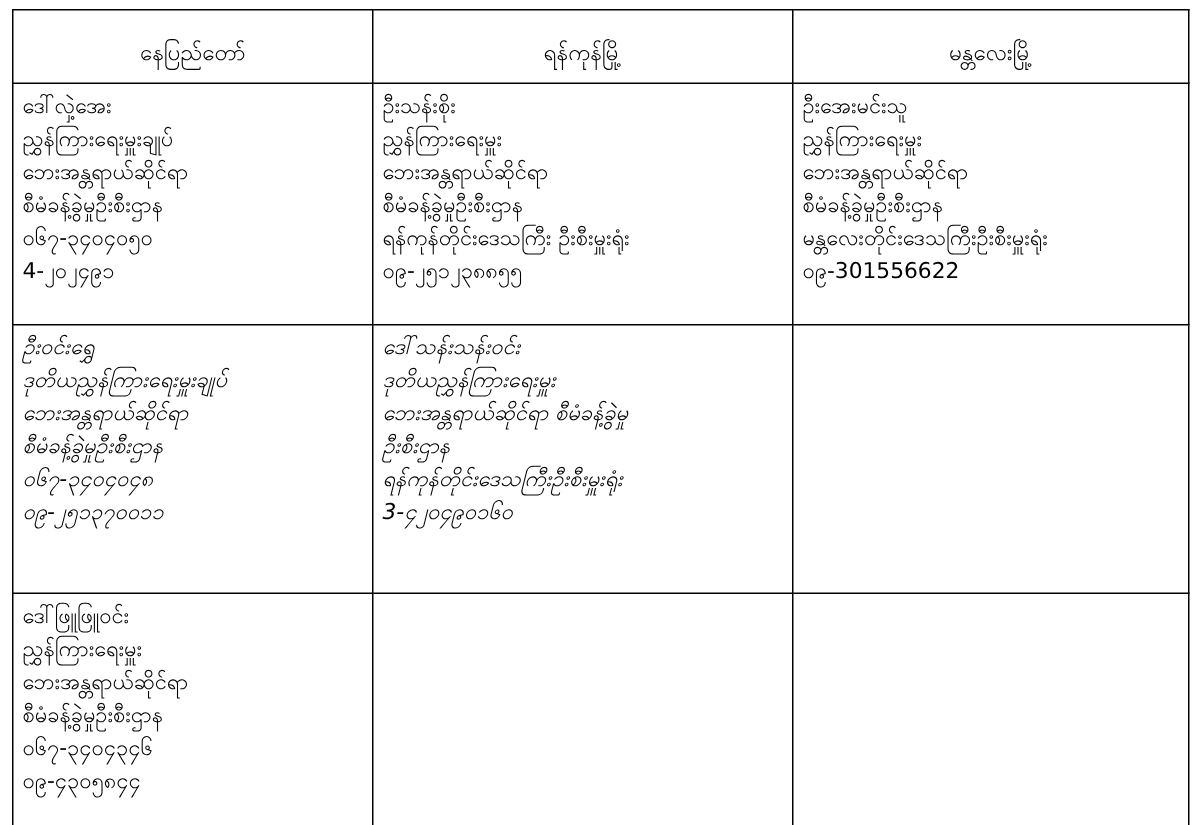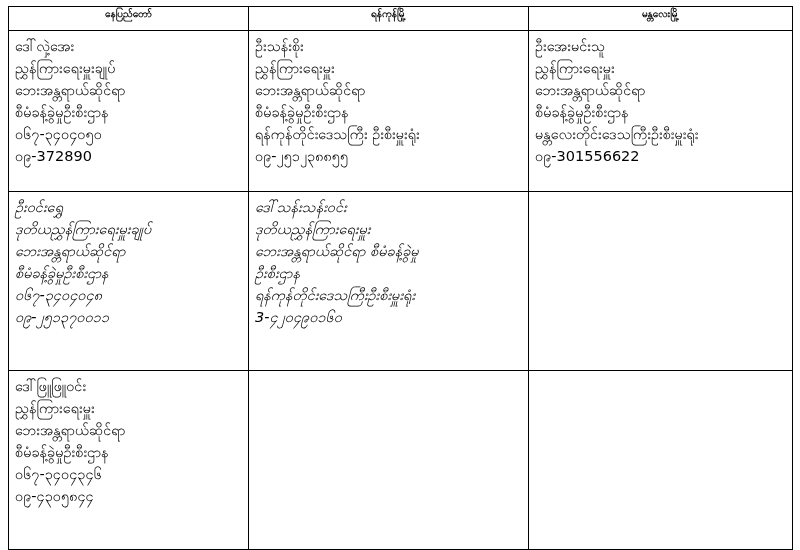--- a/index.html
+++ b/index.html
@@ -26,23 +26,23 @@
     table-layout: fixed;
   }
   table.contact-table th,
   table.contact-table td {
     border: 1px solid #000000;
     vertical-align: top;
     padding: 4px 6px 6px 6px;
   }
   table.contact-table th {
     text-align: center;
-    font-weight: bold;
-    font-size: 10px;
-    padding-top: 0;
+    font-weight: normal;
+    font-size: 15px;
+    padding-top: 18px;
     padding-bottom: 8px;
   }
   col.c1 { width: 240px; }
   col.c2 { width: 280px; }
   col.c3 { width: 264px; }
 
   .cell-lines {
     font-size: 14.5px;
     line-height: 1.52;
   }
@@ -84,21 +84,21 @@
     </thead>
     <tbody>
       <tr class="row-1">
         <td>
           <div class="cell-lines">
             <div class="line">ဒေါ်လှဲ့အေး</div>
             <div class="line">ညွှန်ကြားရေးမှူးချုပ်</div>
             <div class="line">ဘေးအန္တရာယ်ဆိုင်ရာ</div>
             <div class="line">စီမံခန့်ခွဲမှုဦးစီးဌာန</div>
             <div class="line">၀၆၇-၃၄၀၄၀၅၀</div>
-            <div class="line">၀၉-372890</div>
+            <div class="line">4-၂၀၂၄၉၁</div>
           </div>
         </td>
         <td>
           <div class="cell-lines">
             <div class="line">ဦးသန်းစိုး</div>
             <div class="line">ညွှန်ကြားရေးမှူး</div>
             <div class="line">ဘေးအန္တရာယ်ဆိုင်ရာ</div>
             <div class="line">စီမံခန့်ခွဲမှုဦးစီးဌာန</div>
             <div class="line">ရန်ကုန်တိုင်းဒေသကြီး ဦးစီးမှူးရုံး</div>
             <div class="line">၀၉-၂၅၁၂၃၈၈၅၅</div>

